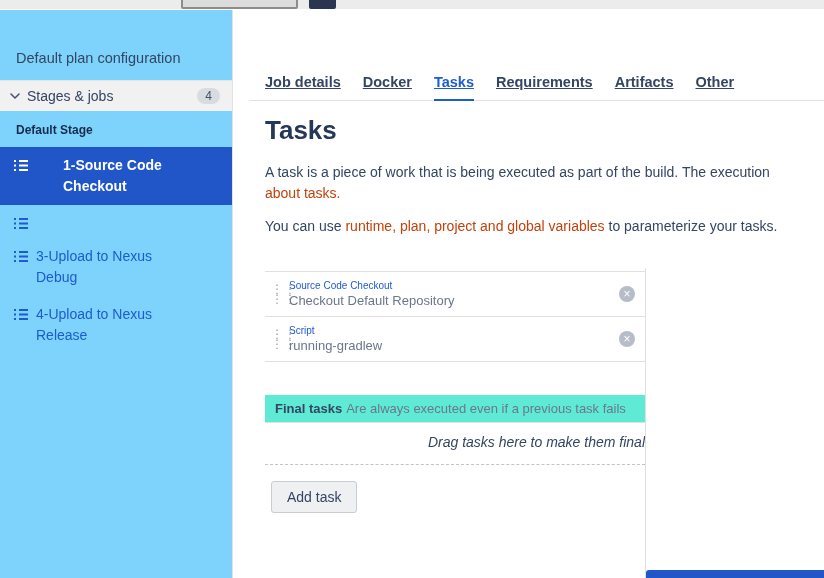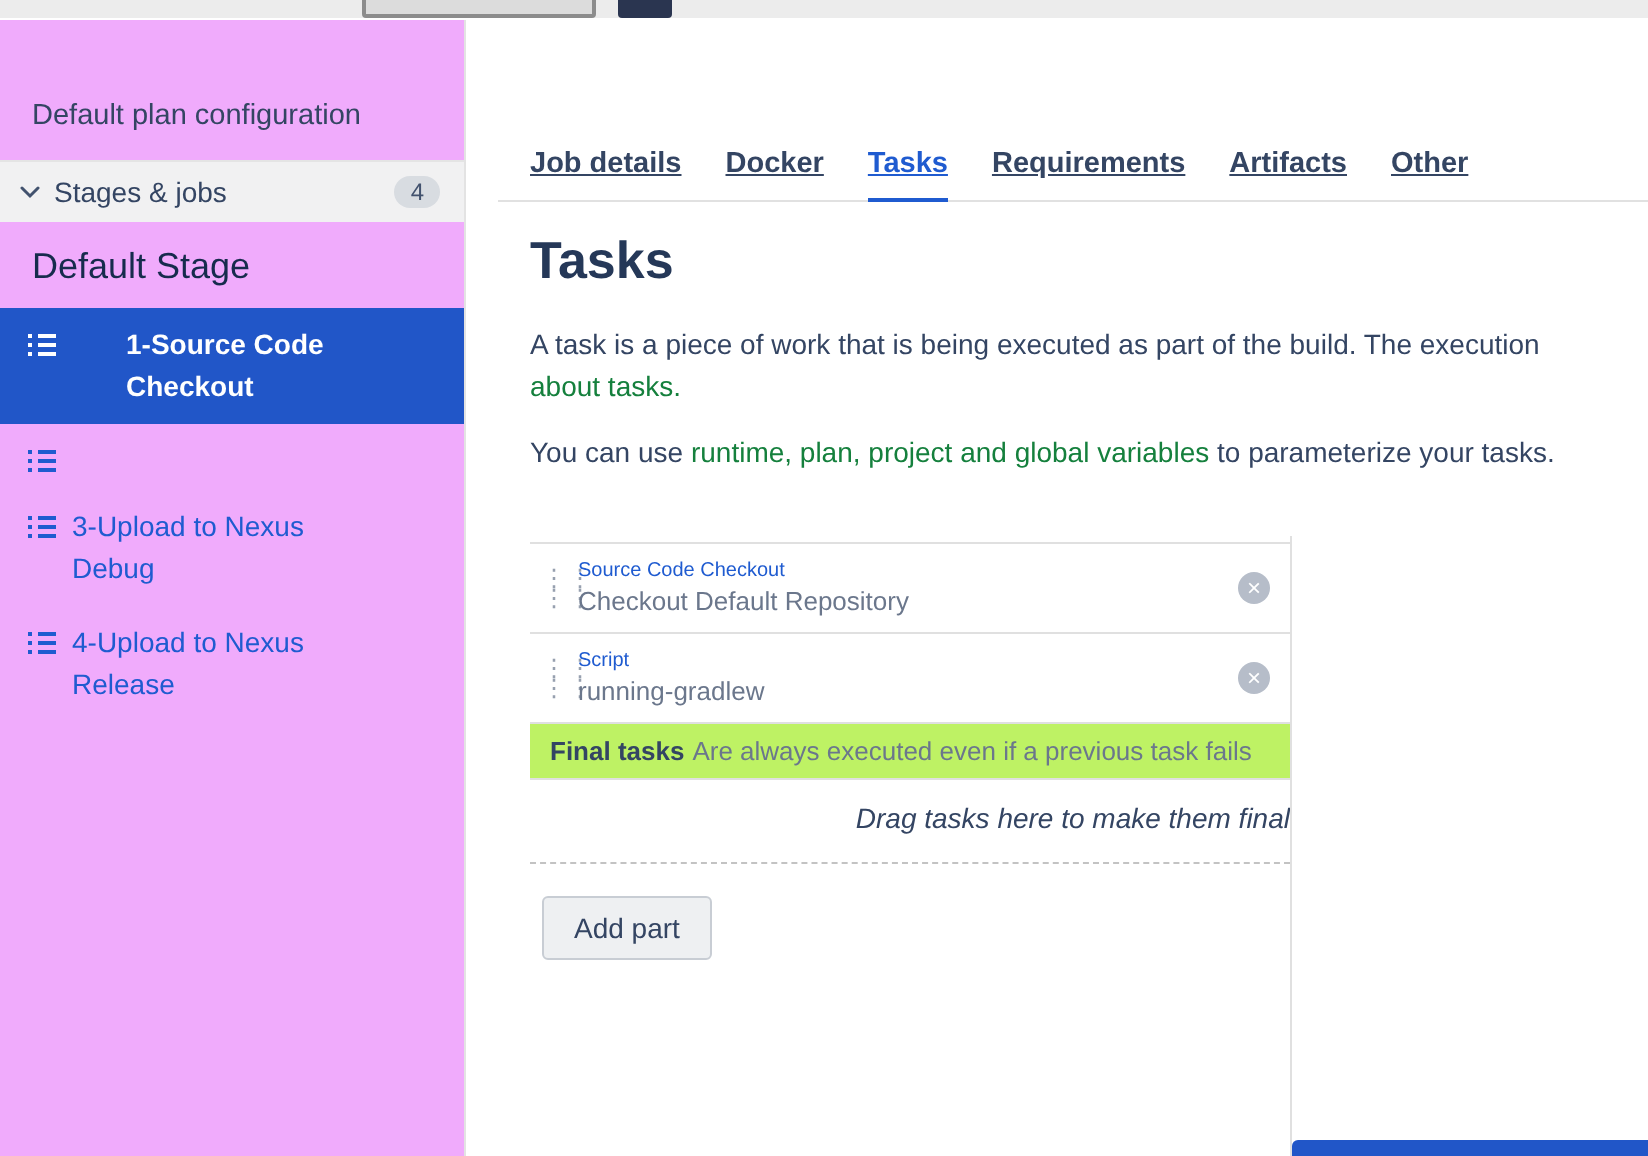--- a/index.html
+++ b/index.html
@@ -30,21 +30,21 @@
     background: #2a3550; border-radius: 2px;
   }
 
   
   .page-body { display: flex; height: 568px; }
 
   
   .sidebar {
     width: 233px; flex: 0 0 233px;
     border-right: 1px solid #e3e3e3;
-    background: #f0abfc;
+    background: #7dd3fc;
     font-size: 14px;
   }
   .sidebar-title {
     padding: 40px 16px 14px 16px;
     color: #344563; font-size: 14.5px;
     border-bottom: 1px solid #e4e4e4;
     cursor: pointer;
   }
   .stages-row {
     display: flex; align-items: center;
@@ -54,23 +54,23 @@
   }
   .stages-row .chev { display: inline-flex; margin-right: 7px; }
   .stages-row .label { color: #344563; }
   .badge {
     margin-left: auto;
     background: #d8dce1; color: #42526e;
     border-radius: 10px; padding: 1px 8px;
     font-size: 12px;
   }
   .stage-name {
-    font-weight: normal; color: #172b4d;
+    font-weight: bold; color: #172b4d;
     padding: 12px 16px 6px 16px;
-    font-size: 18px;
+    font-size: 12px;
   }
   .job-list { margin-top: 4px; }
   .job-item {
     display: flex; align-items: flex-start; gap: 8px;
     padding: 8px 14px;
     color: #1f5bd0;
     line-height: 21px;
     cursor: pointer;
   }
   .job-item .jicon { flex: 0 0 14px; margin-top: 4px; display: inline-flex; }
@@ -100,21 +100,21 @@
     margin-bottom: -1px;
   }
 
   .page-heading {
     font-size: 26px; font-weight: bold; color: #253858;
     margin: 14px 0 0 0;
   }
   .para { margin-top: 16px; font-size: 14px; line-height: 21px; color: #344563; }
   .para.second { margin-top: 12px; }
   .nowrap-line { white-space: nowrap; }
-  a.link, .link { color: #15803d; text-decoration: none; cursor: pointer; }
+  a.link, .link { color: #c2410c; text-decoration: none; cursor: pointer; }
 
   
   .task-panel {
     margin-top: 34px;
     width: 380px;
     border-top: 1px solid #e0e0e0;
     font-size: 14px;
   }
   .task-row {
     display: flex; align-items: center;
@@ -132,24 +132,24 @@
   .task-title { color: #1f5bd0; font-size: 10px; }
   .task-subtitle { color: #6b778c; font-size: 13px; }
   .close-btn {
     margin-left: auto;
     width: 16px; height: 16px; border-radius: 50%;
     background: #b6bdc9; color: #ffffff;
     font-size: 12px; line-height: 16px; text-align: center;
     cursor: pointer; user-select: none;
   }
   .final-bar {
-    background: #bef264;
+    background: #5eead4;
     border-bottom: 1px solid #e0e0e0;
     padding: 6px 10px;
-    font-size: 13px; color: #6b778c;
+    font-size: 13px; color: #6b778c; margin-top: 33px;
   }
   .final-bar b { color: #344563; margin-right: 4px; }
   .drop-zone {
     text-align: right; font-style: italic;
     color: #344563; font-size: 14px;
     padding: 11px 0 14px 0;
     border-bottom: 1px dashed #c3c3c3;
   }
   .add-task-btn {
     display: inline-block;
@@ -312,18 +312,18 @@
         <span class="close-btn">×</span>
       </div>
 
       <div class="final-bar">
         <b>Final tasks</b><span>Are always executed even if a previous task fails</span>
       </div>
 
       <div class="drop-zone">Drag tasks here to make them final</div>
     </div>
 
-    <button class="add-task-btn">Add part</button>
+    <button class="add-task-btn">Add task</button>
 
     <div class="v-divider"></div>
     <div class="bottom-blue"></div>
   </main>
 </div>
 
 </body></html>

